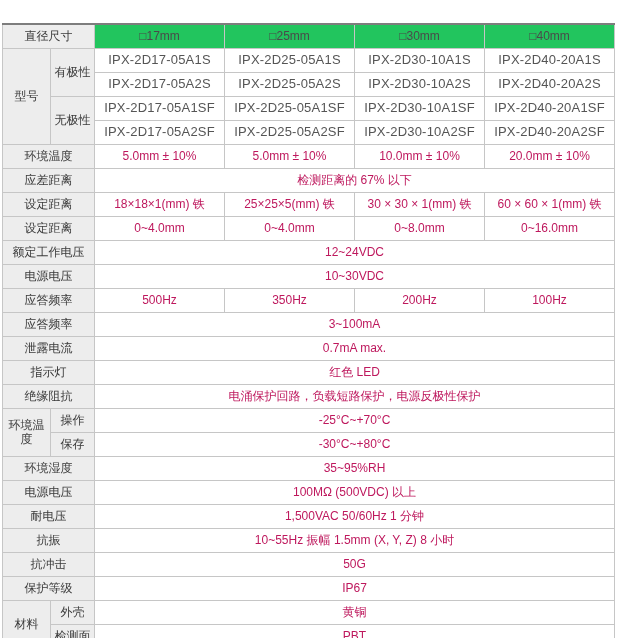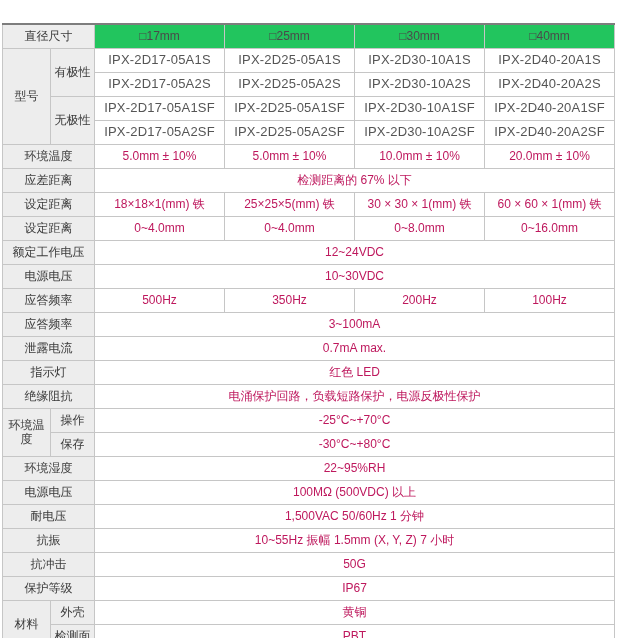--- a/index.html
+++ b/index.html
@@ -179,36 +179,36 @@
       <td class="lbl">操作</td>
       <td class="val" colspan="4">-25°C~+70°C</td>
     </tr>
     <tr>
       <td class="lbl">保存</td>
       <td class="val" colspan="4">-30°C~+80°C</td>
     </tr>
 
     <tr>
       <td class="lbl" colspan="2">环境湿度</td>
-      <td class="val" colspan="4">22~95%RH</td>
+      <td class="val" colspan="4">35~95%RH</td>
     </tr>
 
     <tr>
       <td class="lbl" colspan="2">电源电压</td>
       <td class="val" colspan="4">100MΩ (500VDC) 以上</td>
     </tr>
 
     <tr>
       <td class="lbl" colspan="2">耐电压</td>
       <td class="val" colspan="4">1,500VAC 50/60Hz 1 分钟</td>
     </tr>
 
     <tr>
       <td class="lbl" colspan="2">抗振</td>
-      <td class="val" colspan="4">10~55Hz 振幅 1.5mm (X, Y, Z) 7 小时</td>
+      <td class="val" colspan="4">10~55Hz 振幅 1.5mm (X, Y, Z) 8 小时</td>
     </tr>
 
     <tr>
       <td class="lbl" colspan="2">抗冲击</td>
       <td class="val" colspan="4">50G</td>
     </tr>
 
     <tr>
       <td class="lbl" colspan="2">保护等级</td>
       <td class="val" colspan="4">IP67</td>

